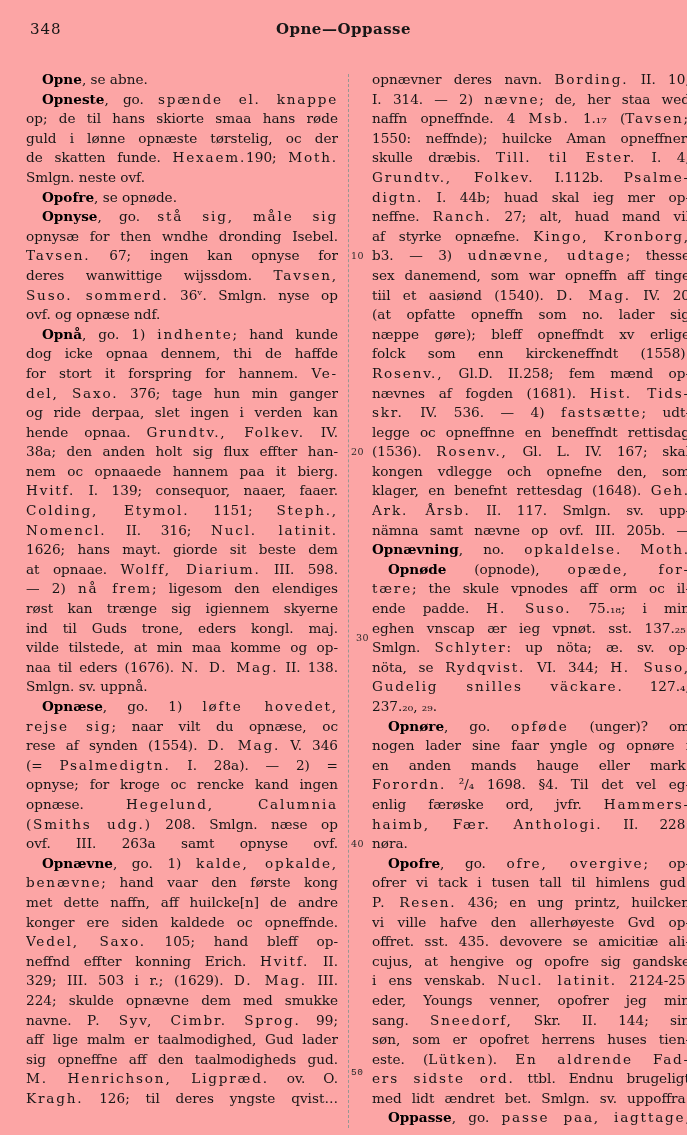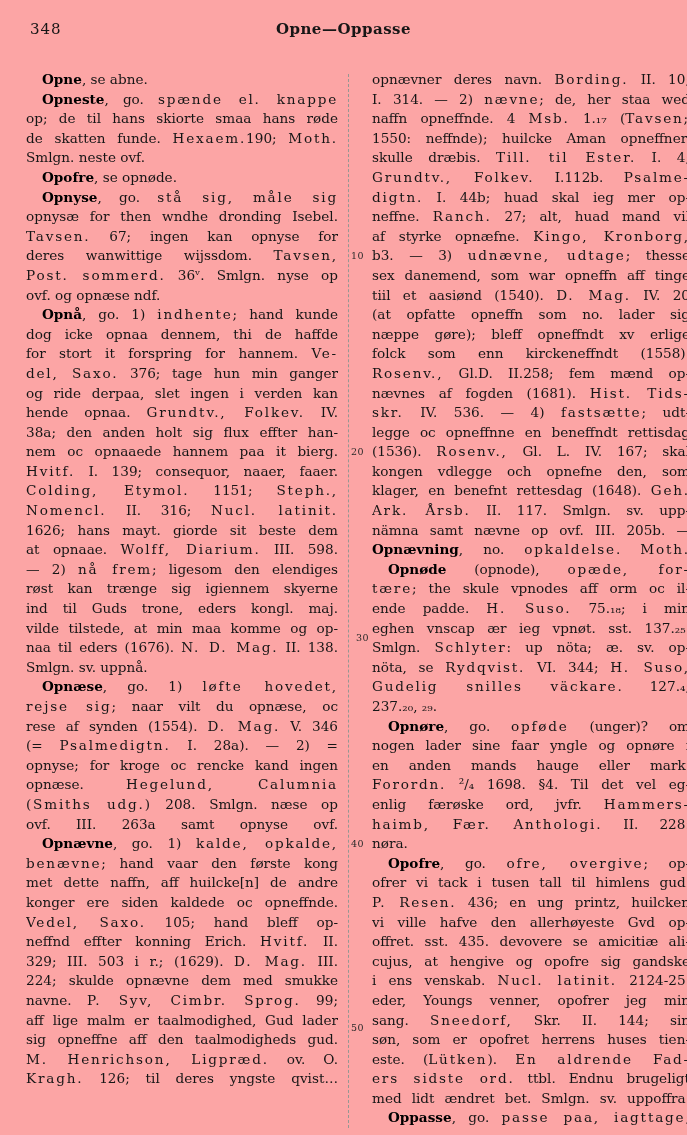--- a/index.html
+++ b/index.html
@@ -37,28 +37,29 @@
   <div class="header">
     <span class="page-number">348</span>
     <span class="running-title">Opne—Oppasse</span>
   </div>
   <div class="columns">
     <div class="divider"></div>
     <div class="col col-left">
         <div class="line indent noj"><span class="seg-b">Opne</span><span class="seg-n">, se abne.</span></div>
         <div class="line indent"><span class="seg-b">Opneste</span><span class="seg-n">, go. </span><span class="seg-g">spænde el. knappe</span></div>
         <div class="line"><span class="seg-n">op; de til hans skiorte smaa hans røde</span></div>
+        <div class="line"><span class="seg-n">guld i lønne opnæste tørstelig, oc der</span></div>
         <div class="line"><span class="seg-n">de skatten funde. </span><span class="seg-g">Hexaem.</span><span class="seg-n">190; </span><span class="seg-g">Moth.</span></div>
         <div class="line noj"><span class="seg-n">Smlgn. neste ovf.</span></div>
         <div class="line indent noj"><span class="seg-b">Opofre</span><span class="seg-n">, se opnøde.</span></div>
         <div class="line indent"><span class="seg-b">Opnyse</span><span class="seg-n">, go. </span><span class="seg-g">stå sig, måle sig</span></div>
         <div class="line"><span class="seg-n">opnysæ for then wndhe dronding Isebel.</span></div>
         <div class="line"><span class="seg-g">Tavsen.</span><span class="seg-n"> 67; ingen kan opnyse for</span></div>
         <div class="line"><span class="seg-n">deres wanwittige wijssdom. </span><span class="seg-g">Tavsen,</span></div>
-        <div class="line"><span class="seg-g">Post. sommerd.</span><span class="seg-n"> 36ᵛ. Smlgn. nyse op</span></div>
+        <div class="line"><span class="seg-g">Suso. sommerd.</span><span class="seg-n"> 36ᵛ. Smlgn. nyse op</span></div>
         <div class="line noj"><span class="seg-n">ovf. og opnæse ndf.</span></div>
         <div class="line indent"><span class="seg-b">Opnå</span><span class="seg-n">, go. 1) </span><span class="seg-g">indhente</span><span class="seg-n">; hand kunde</span></div>
         <div class="line"><span class="seg-n">dog icke opnaa dennem, thi de haffde</span></div>
         <div class="line"><span class="seg-n">for stort it forspring for hannem. </span><span class="seg-g">Ve-</span></div>
         <div class="line"><span class="seg-g">del, Saxo.</span><span class="seg-n"> 376; tage hun min ganger</span></div>
         <div class="line"><span class="seg-n">og ride derpaa, slet ingen i verden kan</span></div>
         <div class="line"><span class="seg-n">hende opnaa. </span><span class="seg-g">Grundtv., Folkev.</span><span class="seg-n"> IV.</span></div>
         <div class="line"><span class="seg-n">38a; den anden holt sig flux effter han-</span></div>
         <div class="line"><span class="seg-n">nem oc opnaaede hannem paa it bierg.</span></div>
         <div class="line"><span class="seg-g">Hvitf.</span><span class="seg-n"> I. 139; consequor, naaer, faaer.</span></div>
@@ -146,16 +147,16 @@
         <div class="line"><span class="seg-n">sang. </span><span class="seg-g">Sneedorf,</span><span class="seg-n"> Skr. II. 144; sin</span></div>
         <div class="line"><span class="seg-n">søn, som er opofret herrens huses tien-</span></div>
         <div class="line"><span class="seg-n">este. (</span><span class="seg-g">Lütken</span><span class="seg-n">). </span><span class="seg-g">En aldrende Fad-</span></div>
         <div class="line"><span class="seg-g">ers sidste ord.</span><span class="seg-n"> ttbl. Endnu brugeligt</span></div>
         <div class="line"><span class="seg-n">med lidt ændret bet. Smlgn. sv. uppoffra.</span></div>
         <div class="line indent"><span class="seg-b">Oppasse</span><span class="seg-n">, go. </span><span class="seg-g">passe paa, iagttage</span><span class="seg-n">;</span></div>
         <span class="gutter-num" style="top: 180.4px;">10</span>
         <span class="gutter-num" style="top: 376.4px;">20</span>
         <span class="gutter-num" style="top: 562px; text-align: right;">30</span>
         <span class="gutter-num" style="top: 768.4px;">40</span>
-        <span class="gutter-num" style="top: 952px;">50</span>
+        <span class="gutter-num" style="top: 997px; font-family: Liberation Mono, monospace;">50</span>
       </div>
   </div>
 </div>
 
 </body></html>

